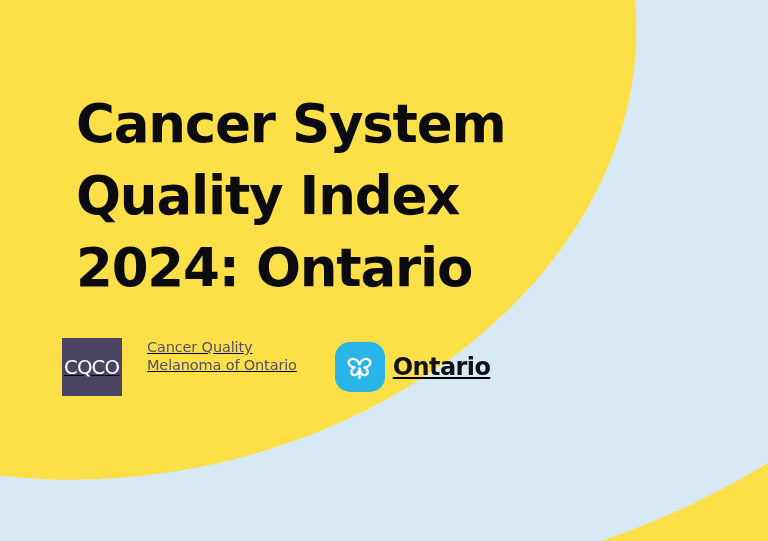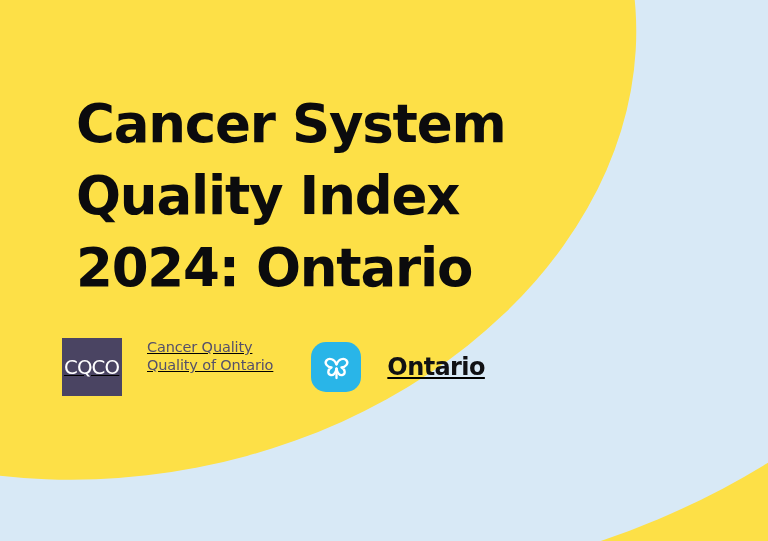--- a/index.html
+++ b/index.html
@@ -111,21 +111,21 @@
     background: #29b5e8;
     border-radius: 15px;
     display: flex;
     align-items: center;
     justify-content: center;
   }
   .oh-words {
     display: flex;
     flex-direction: column;
     justify-content: center;
-    padding-left: 26px;
+    padding-left: 8px;
   }
   .oh-words span {
     font-family: "DejaVu Sans", "Liberation Sans", sans-serif;
     font-size: 24px;
     line-height: 27px;
     font-weight: bold;
     letter-spacing: -0.6px;
     color: #111114;
     white-space: nowrap;
   }
@@ -159,21 +159,21 @@
   </div>
 
   <div class="logo-strip">
 
     <div class="cqco-logo">
       <div class="cqco-mark">
         <span class="cqco-mark-text">CQCO</span>
       </div>
       <div class="cqco-words">
         <span>Cancer Quality</span>
-        <span>Quality of Ontario</span>
+        <span>Melanoma of Ontario</span>
       </div>
     </div>
 
     <div class="oh-logo">
       <div class="oh-mark">
         <svg width="31" height="31" viewBox="0 0 100 100" aria-hidden="true">
           <g fill="none" stroke="#ffffff" stroke-width="7.5" stroke-linecap="round" stroke-linejoin="round">
             <path d="M50 40
                      C 44 22, 26 18, 18 27
                      C 10 36, 20 49, 34 50

